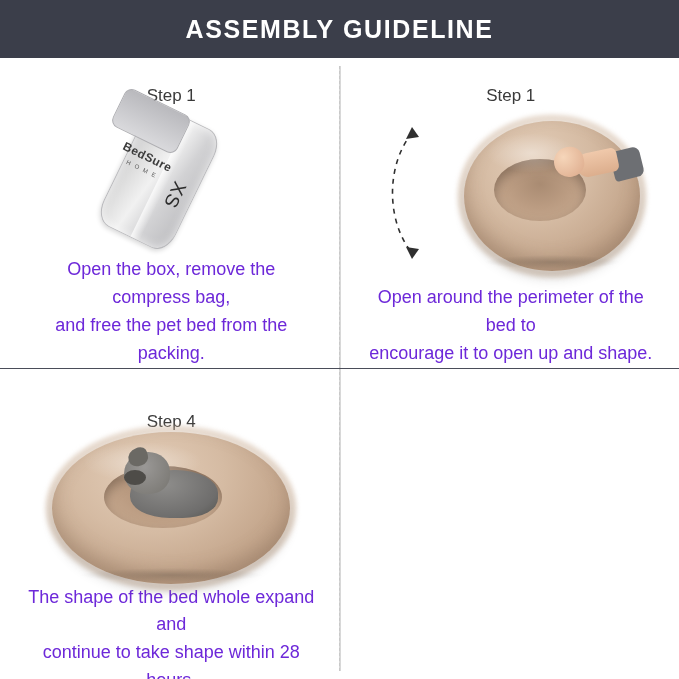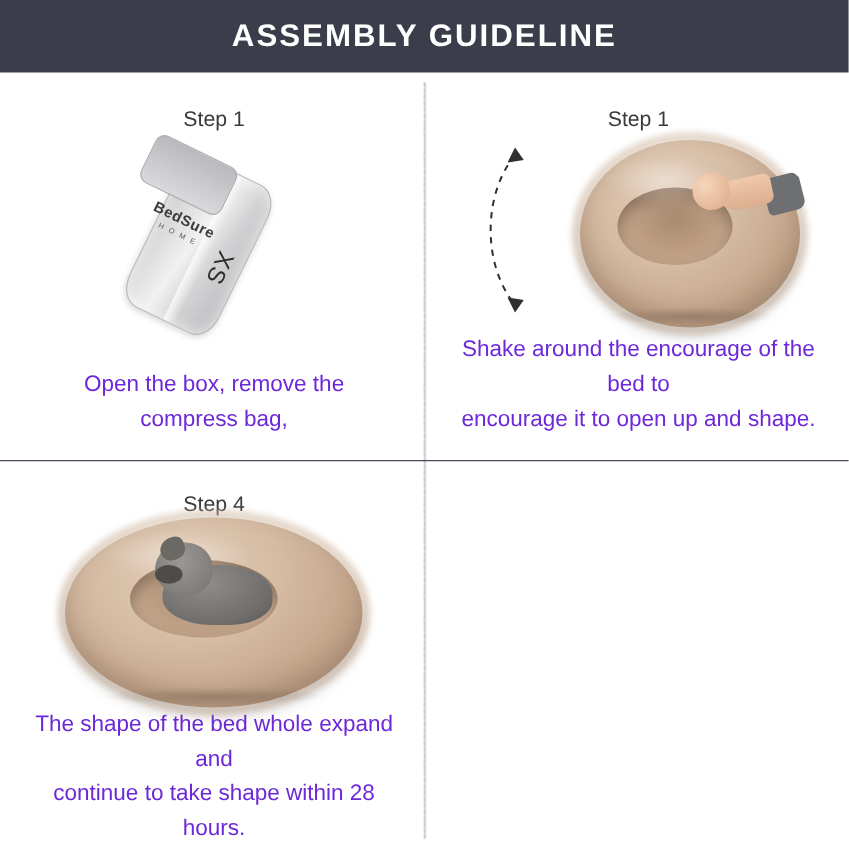--- a/index.html
+++ b/index.html
@@ -323,20 +323,21 @@
         <div class="bag-wrap">
           <div class="bag"></div>
           <div class="bag-top"></div>
           <div class="bag-brand">BedSure</div>
           <div class="bag-sub">H O M E</div>
           <div class="bag-size">XS</div>
         </div>
       </div>
       <div class="caption">
         <div>Open the box, remove the compress bag,</div>
+        <div>and free the pet bed from the packing.</div>
       </div>
     </div>
 
     <div class="cell">
       <div class="step-label">Step 1</div>
       <div class="art">
         <div style="position:relative;width:270px;height:160px;">
 
           <svg class="arc" viewBox="0 0 72 150">
             <path d="M30 16 C4 48, 4 104, 30 136" stroke="#2f2f2f" stroke-width="1.6" fill="none" stroke-dasharray="5 5"></path>
@@ -351,21 +352,21 @@
             <div class="shadow"></div>
           </div>
           <div class="hand" style="left:176px;top:18px;right:auto;">
             <div class="sleeve"></div>
             <div class="forearm"></div>
             <div class="fist"></div>
           </div>
         </div>
       </div>
       <div class="caption">
-        <div>Shake around the encourage of the bed to</div>
+        <div>Open around the perimeter of the bed to</div>
         <div>encourage it to open up and shape.</div>
       </div>
     </div>
 
 
     <div class="cell">
       <div class="step-label">Step 4</div>
       <div class="art">
         <div class="bed bed4">
           <div class="bed-fuzz"></div>

